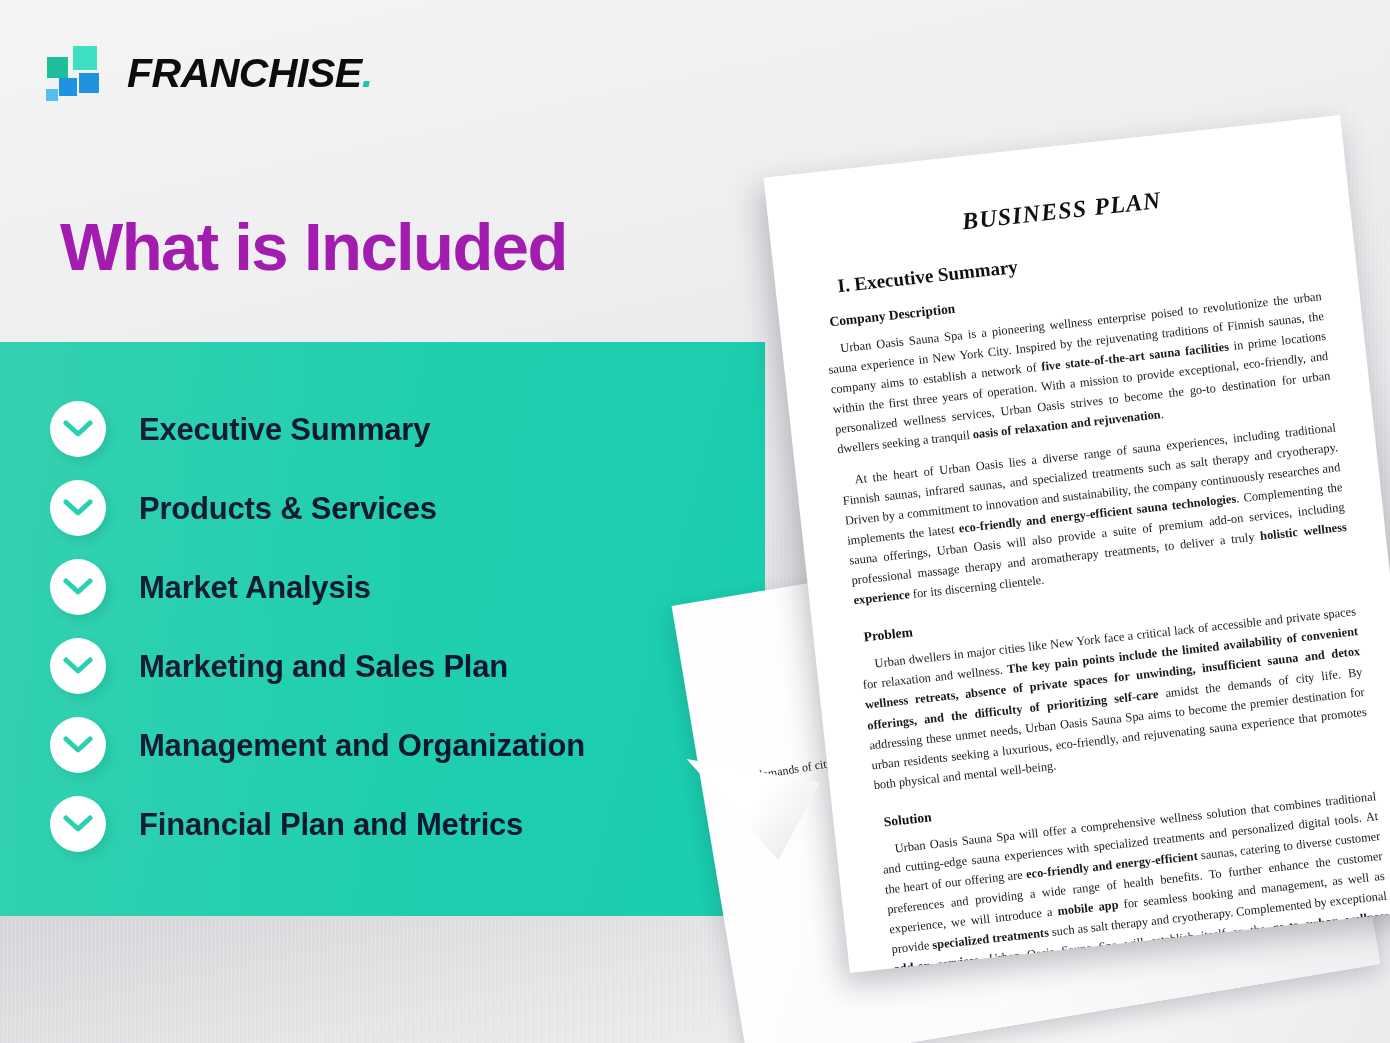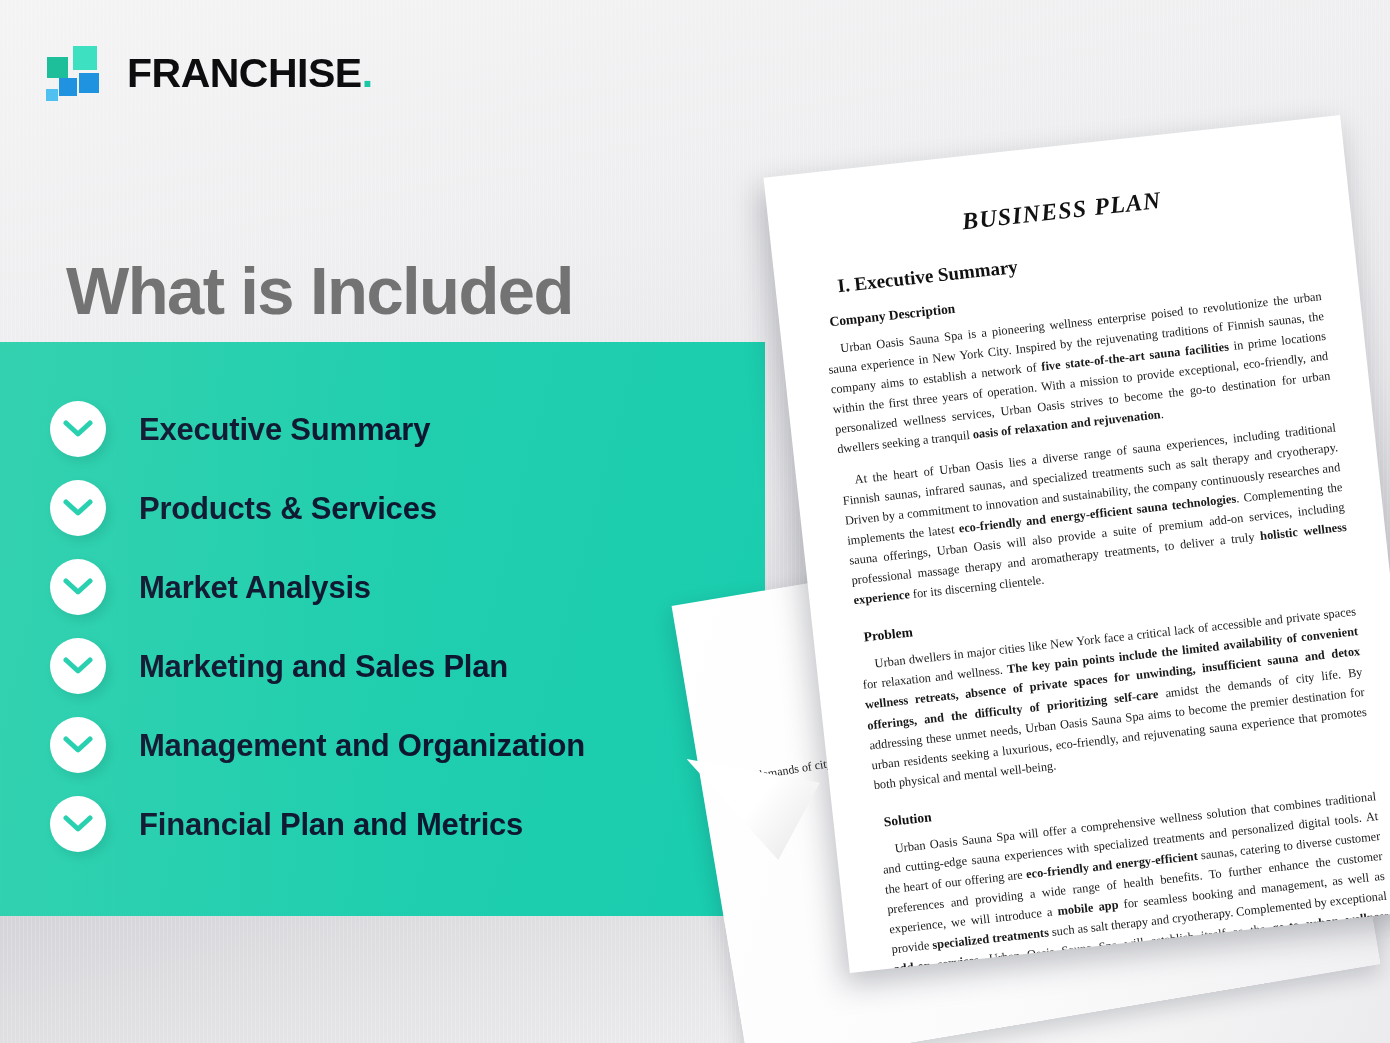--- a/index.html
+++ b/index.html
@@ -63,37 +63,37 @@
   .sq-blue-sm   { left: 1px;  top: 44px; width: 12px; height: 12px; background: #4fc0f0; }
 
   .logo-type {
     margin-left: 20px;
     font-size: 41px;
     letter-spacing: -0.5px;
     line-height: 1;
     white-space: nowrap;
     display: flex;
     align-items: baseline;
+    font-style: italic;
   }
   .logo-type .bold   { font-weight: 700; color: #0d0d10; }
   .logo-type .dot    { font-weight: 700; color: #1cc7a6; }
   .logo-type .light  { font-weight: 400; color: #5a5a60; letter-spacing: 0.5px; }
 
   
   .page-title {
     position: absolute;
-    left: 66px;
+    left: 60px;
     top: 212px;
     font-size: 67px;
     font-weight: 700;
     letter-spacing: -1.6px;
-    color: #737373;
+    color: #a21caf;
     line-height: 1.05;
     white-space: nowrap;
-    margin-top: 44px;
   }
 
   
   .teal-panel {
     position: absolute;
     left: 0;
     top: 342px;
     width: 765px;
     height: 574px;
     background: linear-gradient(105deg, #2bcfac 0%, #22cfae 40%, #19cdae 100%);

